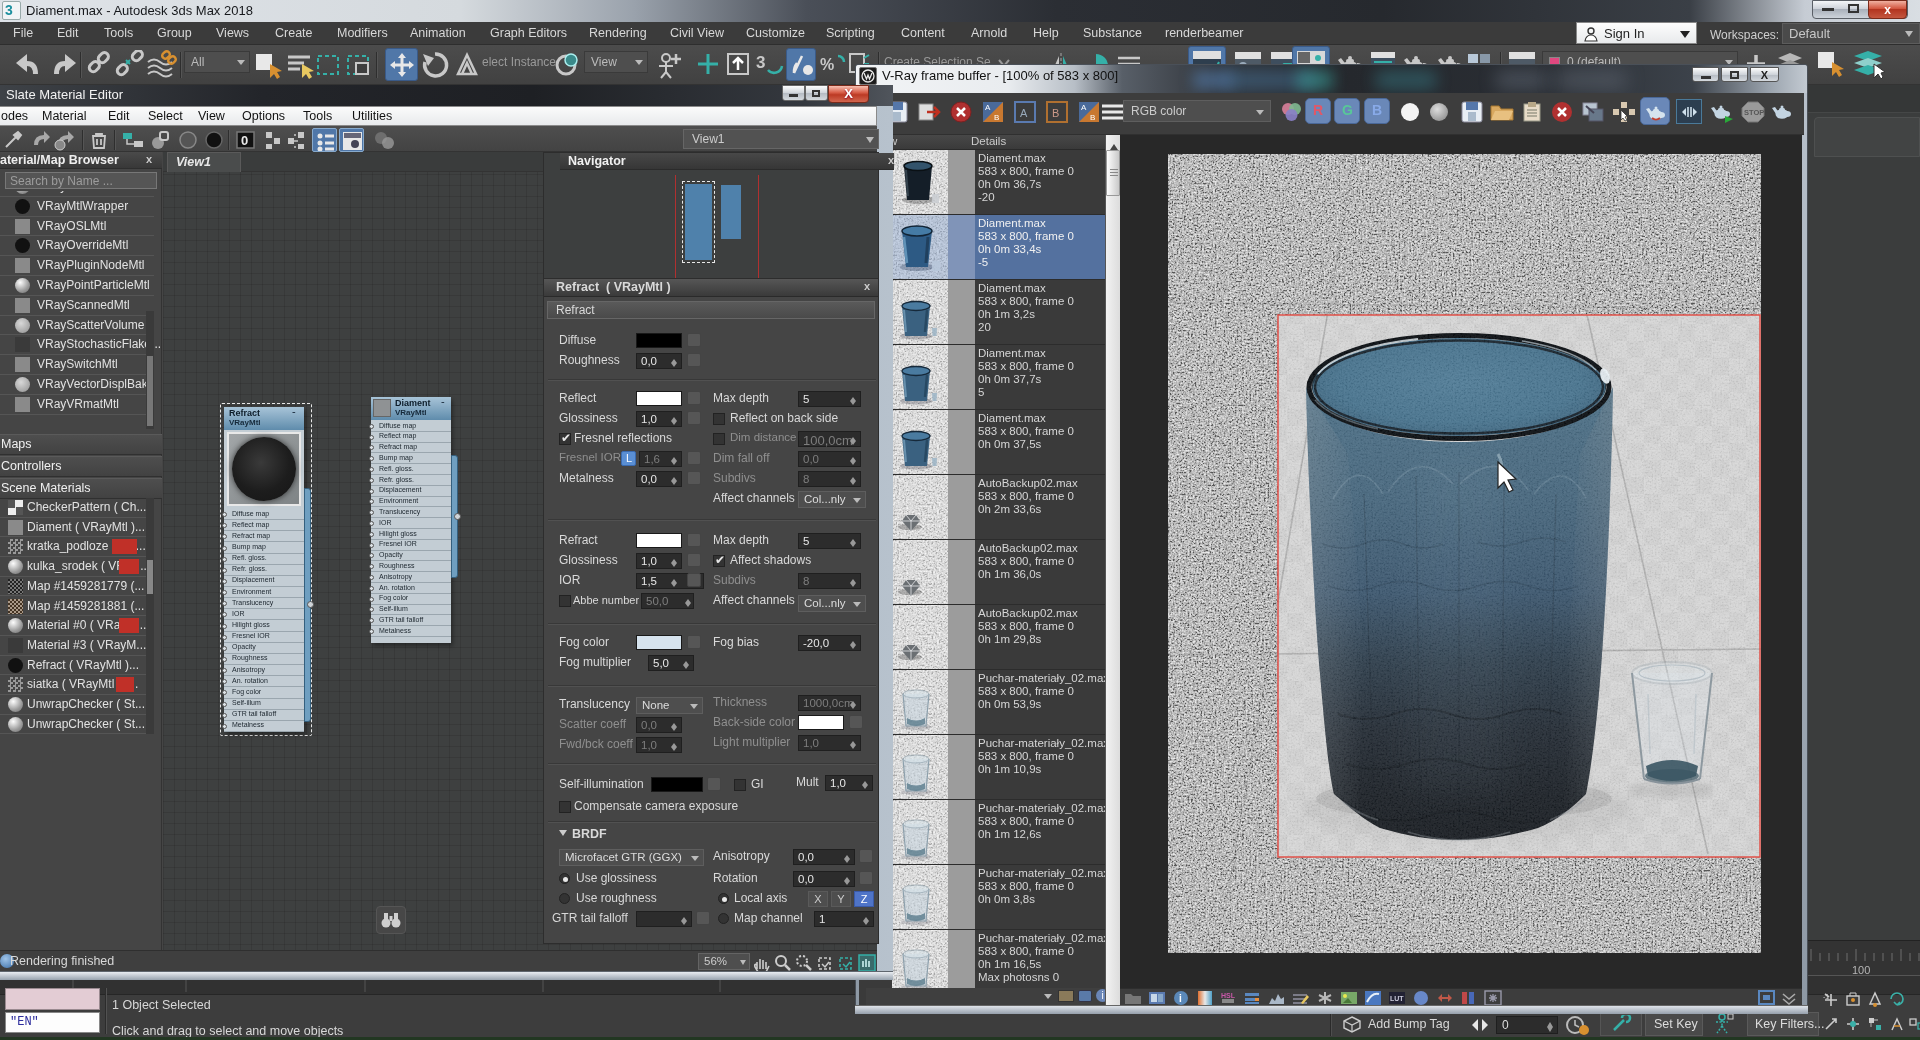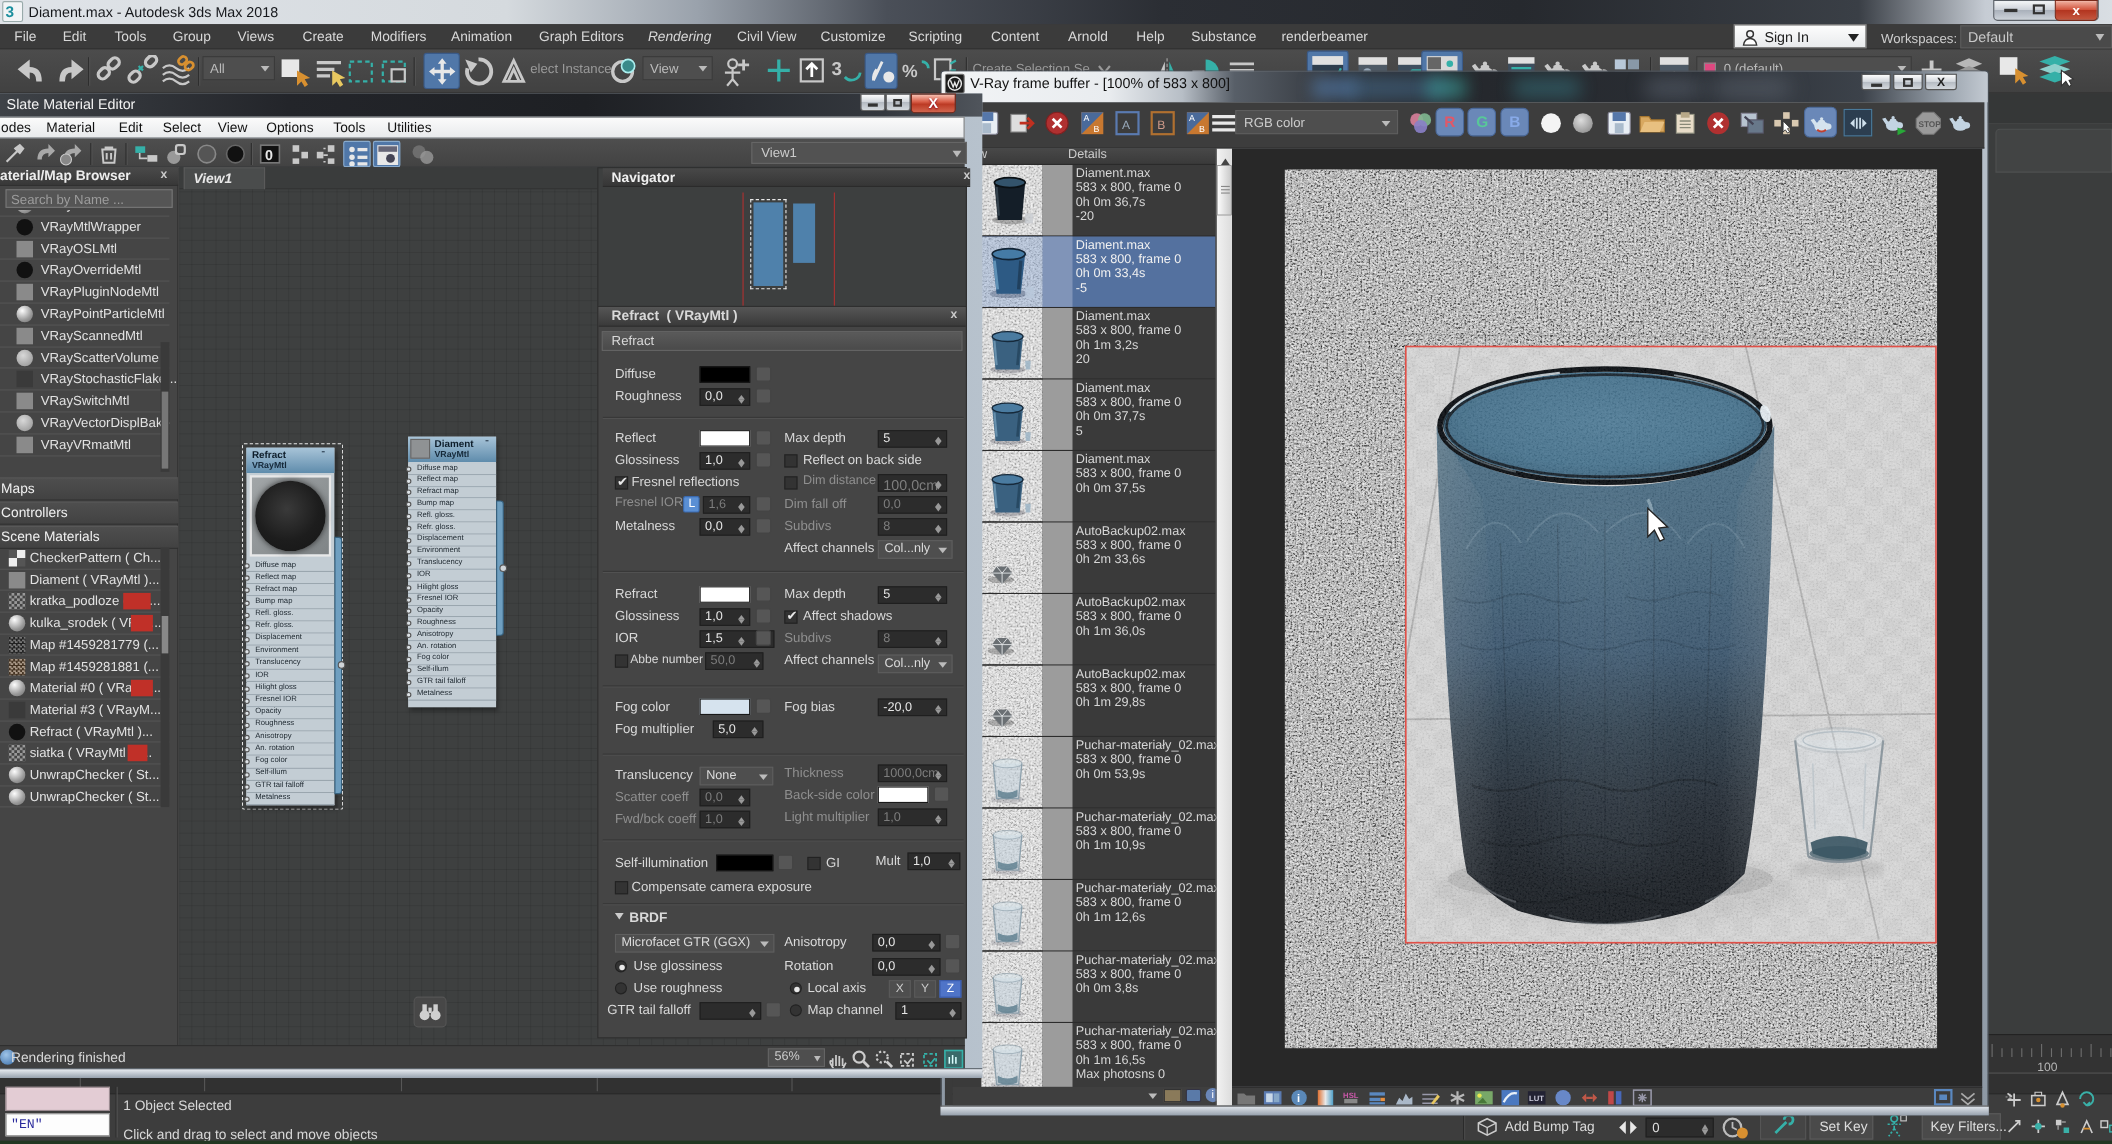--- a/index.html
+++ b/index.html
@@ -28,21 +28,21 @@
 <div class="abs" id="menubar" style="left:0;top:22px;width:1920px;height:23px;background:#3b3b3b;border-bottom:1px solid #2e2e2e;">
   <div class="abs txt" style="left:13px;top:4px;">File</div>
   <div class="abs txt" style="left:57px;top:4px;">Edit</div>
   <div class="abs txt" style="left:104px;top:4px;">Tools</div>
   <div class="abs txt" style="left:157px;top:4px;">Group</div>
   <div class="abs txt" style="left:216px;top:4px;">Views</div>
   <div class="abs txt" style="left:275px;top:4px;">Create</div>
   <div class="abs txt" style="left:337px;top:4px;">Modifiers</div>
   <div class="abs txt" style="left:410px;top:4px;">Animation</div>
   <div class="abs txt" style="left:490px;top:4px;">Graph Editors</div>
-  <div class="abs txt" style="left:589px;top:4px;font-style:italic;">Rendering</div>
+  <div class="abs txt" style="left:589px;top:4px;">Rendering</div>
   <div class="abs txt" style="left:670px;top:4px;">Civil View</div>
   <div class="abs txt" style="left:746px;top:4px;">Customize</div>
   <div class="abs txt" style="left:826px;top:4px;">Scripting</div>
   <div class="abs txt" style="left:901px;top:4px;">Content</div>
   <div class="abs txt" style="left:971px;top:4px;">Arnold</div>
   <div class="abs txt" style="left:1033px;top:4px;">Help</div>
   <div class="abs txt" style="left:1083px;top:4px;">Substance</div>
   <div class="abs txt" style="left:1165px;top:4px;">renderbeamer</div>
 
   <div class="abs" style="left:1576px;top:0px;width:121px;height:22px;background:linear-gradient(#fdfdfd,#e8eaec);border:1px solid #888;">
@@ -860,21 +860,21 @@
                 <circle cx="19" cy="16" r="4.5"></circle>
                 <rect x="7" y="6" width="4" height="8"></rect>
                 <rect x="17" y="6" width="4" height="8"></rect>
                 <rect x="12.5" y="9" width="3" height="5" fill="#cfcfcf"></rect>
               </g>
             </svg>
      </div>
    </div>
 
    <div class="abs" style="left:549px;top:0;width:336px;height:190px;background:#3d3f3f;border:1px solid #2d2d2d;">
-     <div class="abs" style="left:4px;top:0;width:334px;height:17px;background:linear-gradient(#484848,#363636);border-bottom:1px solid #2b2b2b;">
+     <div class="abs" style="left:16px;top:0;width:334px;height:17px;background:linear-gradient(#484848,#363636);border-bottom:1px solid #2b2b2b;">
        <div class="abs" style="left:8px;top:1px;font-size:12.5px;font-weight:bold;color:#f0f0f0;">Navigator</div>
        <div class="abs" style="left:328px;top:1px;font-size:11px;font-weight:bold;color:#ccc;">x</div>
      </div>
      <div class="abs" style="left:131px;top:22px;width:1px;height:166px;background:#b03030;"></div>
      <div class="abs" style="left:214px;top:22px;width:1px;height:166px;background:#b03030;"></div>
      <div class="abs" style="left:141px;top:31px;width:27px;height:76px;background:#4f81ab;outline:1px dashed #e8e8e8;outline-offset:2px;"></div>
      <div class="abs" style="left:177px;top:32px;width:20px;height:54px;background:#4f81ab;"></div>
    </div>
 
    <div id="params" class="abs" style="left:549px;top:126px;width:336px;height:666px;background:#454545;border:1px solid #2d2d2d;overflow:hidden;">

